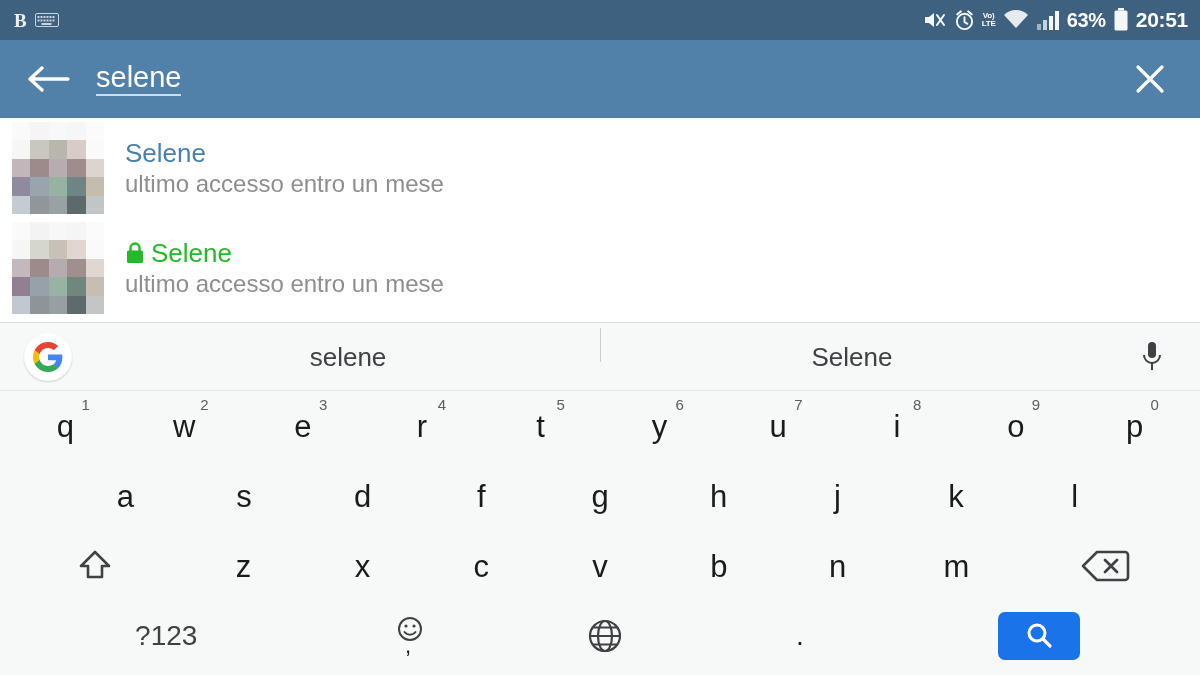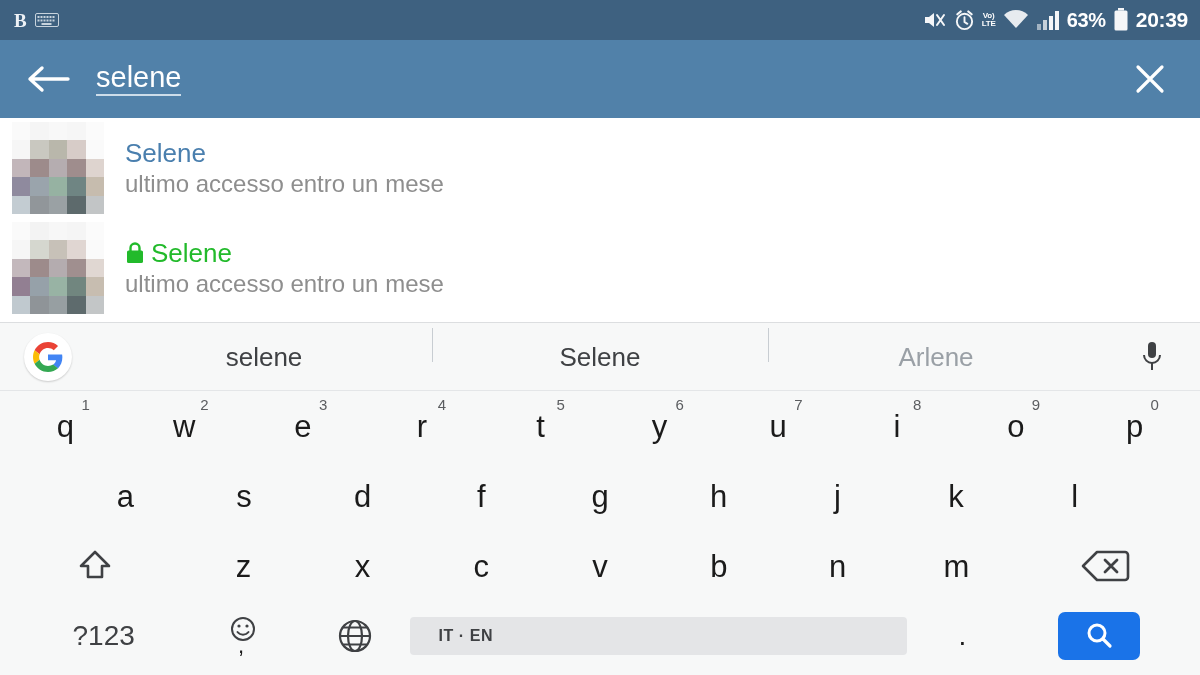--- a/index.html
+++ b/index.html
@@ -190,21 +190,21 @@
         <rect x="1" y="14" width="4" height="6" fill="#ffffff" opacity=".55"></rect>
         <rect x="7" y="10" width="4" height="10" fill="#ffffff" opacity=".75"></rect>
         <rect x="13" y="6" width="4" height="14" fill="#ffffff"></rect>
         <rect x="19" y="1" width="4" height="19" fill="#ffffff"></rect>
       </svg>
       <span class="sb-pct">63%</span>
       <svg class="sb-icon" width="16" height="24" viewBox="0 0 16 24">
         <rect x="5" y="0" width="6" height="2.5" fill="#ffffff"></rect>
         <rect x="1.5" y="2.5" width="13" height="20" rx="1.5" fill="#ffffff"></rect>
       </svg>
-      <span class="sb-time">20:39</span>
+      <span class="sb-time">20:51</span>
     </div>
   </div>
 
   <div class="toolbar">
     <div class="tb-back">
       <svg width="44" height="34" viewBox="0 0 44 34">
         <path d="M42 17H4M16 6L4 17l12 11" stroke="#ffffff" stroke-width="3.4" fill="none" stroke-linecap="round" stroke-linejoin="round"></path>
       </svg>
     </div>
     <div class="tb-search-wrap">
@@ -320,21 +320,20 @@
           <svg width="30" height="30" viewBox="0 0 48 48">
             <path fill="#EA4335" d="M24 9.5c3.54 0 6.71 1.22 9.21 3.6l6.85-6.85C35.9 2.38 30.47 0 24 0 14.62 0 6.51 5.38 2.56 13.22l7.98 6.19C12.43 13.72 17.74 9.5 24 9.5z"></path>
             <path fill="#4285F4" d="M46.98 24.55c0-1.57-.15-3.09-.38-4.55H24v9.02h12.94c-.58 2.96-2.26 5.48-4.78 7.18l7.73 6c4.51-4.18 7.09-10.36 7.09-17.65z"></path>
             <path fill="#FBBC05" d="M10.53 28.59c-.48-1.45-.76-2.99-.76-4.59s.27-3.14.76-4.59l-7.98-6.19C.92 16.46 0 20.12 0 24c0 3.88.92 7.54 2.56 10.78l7.97-6.19z"></path>
             <path fill="#34A853" d="M24 48c6.48 0 11.93-2.13 15.89-5.81l-7.73-6c-2.15 1.45-4.92 2.3-8.16 2.3-6.26 0-11.57-4.22-13.47-9.91l-7.98 6.19C6.51 42.62 14.62 48 24 48z"></path>
           </svg>
         </div>
       </div>
       <div class="sugg">selene</div>
       <div class="sugg">Selene</div>
-      <div class="sugg dim">Arlene</div>
       <div class="mic-key">
         <svg width="24" height="34" viewBox="0 0 24 34">
           <rect x="8" y="2" width="8" height="16" rx="4" fill="#3f4144"></rect>
           <path d="M4 15a8 8 0 0 0 16 0" fill="none" stroke="#3f4144" stroke-width="2"></path>
           <path d="M12 23v7" stroke="#3f4144" stroke-width="2"></path>
         </svg>
       </div>
     </div>
 
     <div class="krow r1">
@@ -458,23 +457,20 @@
         </svg>
         <span class="comma">,</span>
       </div>
       <div class="key">
         <svg width="36" height="36" viewBox="0 0 36 36">
           <circle cx="18" cy="18" r="15" fill="none" stroke="#3f4144" stroke-width="2.2"></circle>
           <ellipse cx="18" cy="18" rx="7" ry="15" fill="none" stroke="#3f4144" stroke-width="2.2"></ellipse>
           <path d="M3 18h30M6 9.5h24M6 26.5h24" stroke="#3f4144" stroke-width="2.2" fill="none"></path>
         </svg>
       </div>
-      <div class="key-space">
-        <div class="spacebar">IT · EN</div>
-      </div>
       <div class="key">
         <span class="main" style="font-size:28px">.</span>
       </div>
       <div class="enter-key">
         <div class="enter-btn">
           <svg width="34" height="34" viewBox="0 0 34 34">
             <circle cx="15" cy="14" r="8" fill="none" stroke="#ffffff" stroke-width="3"></circle>
             <path d="M21 20l7 7" stroke="#ffffff" stroke-width="3.2" stroke-linecap="round"></path>
           </svg>
         </div>

